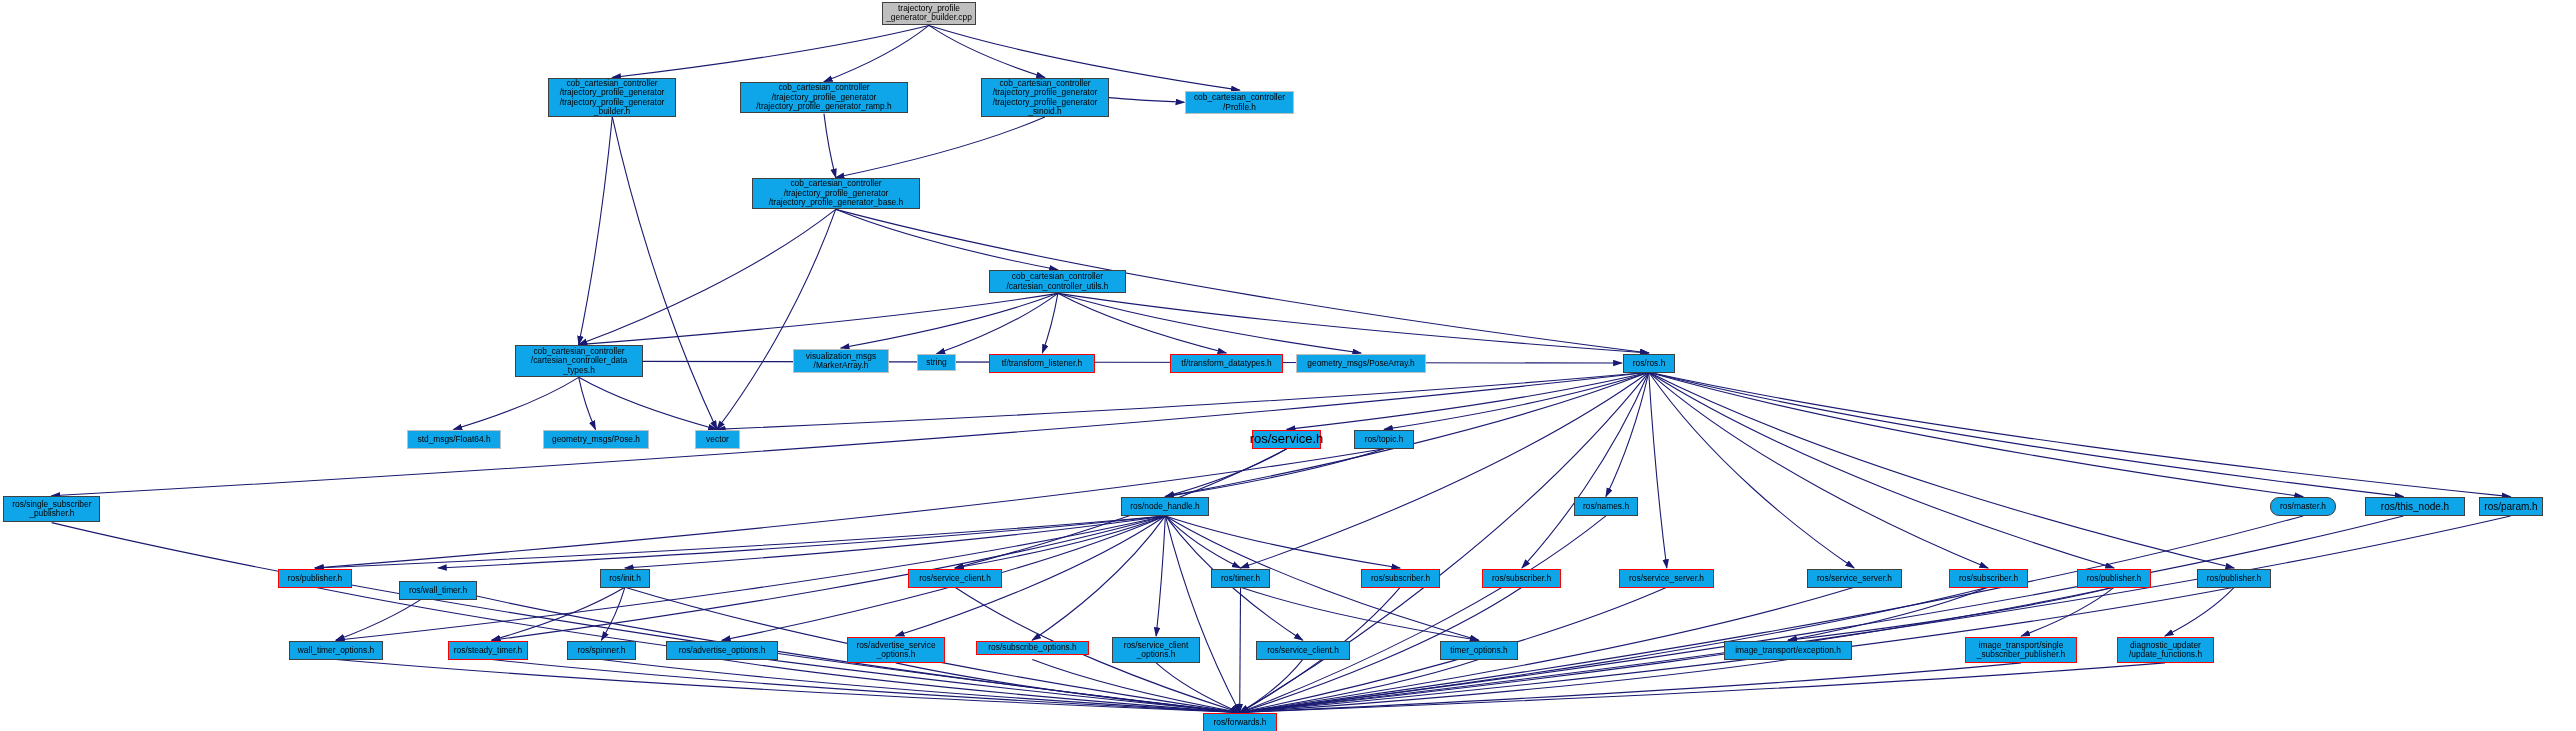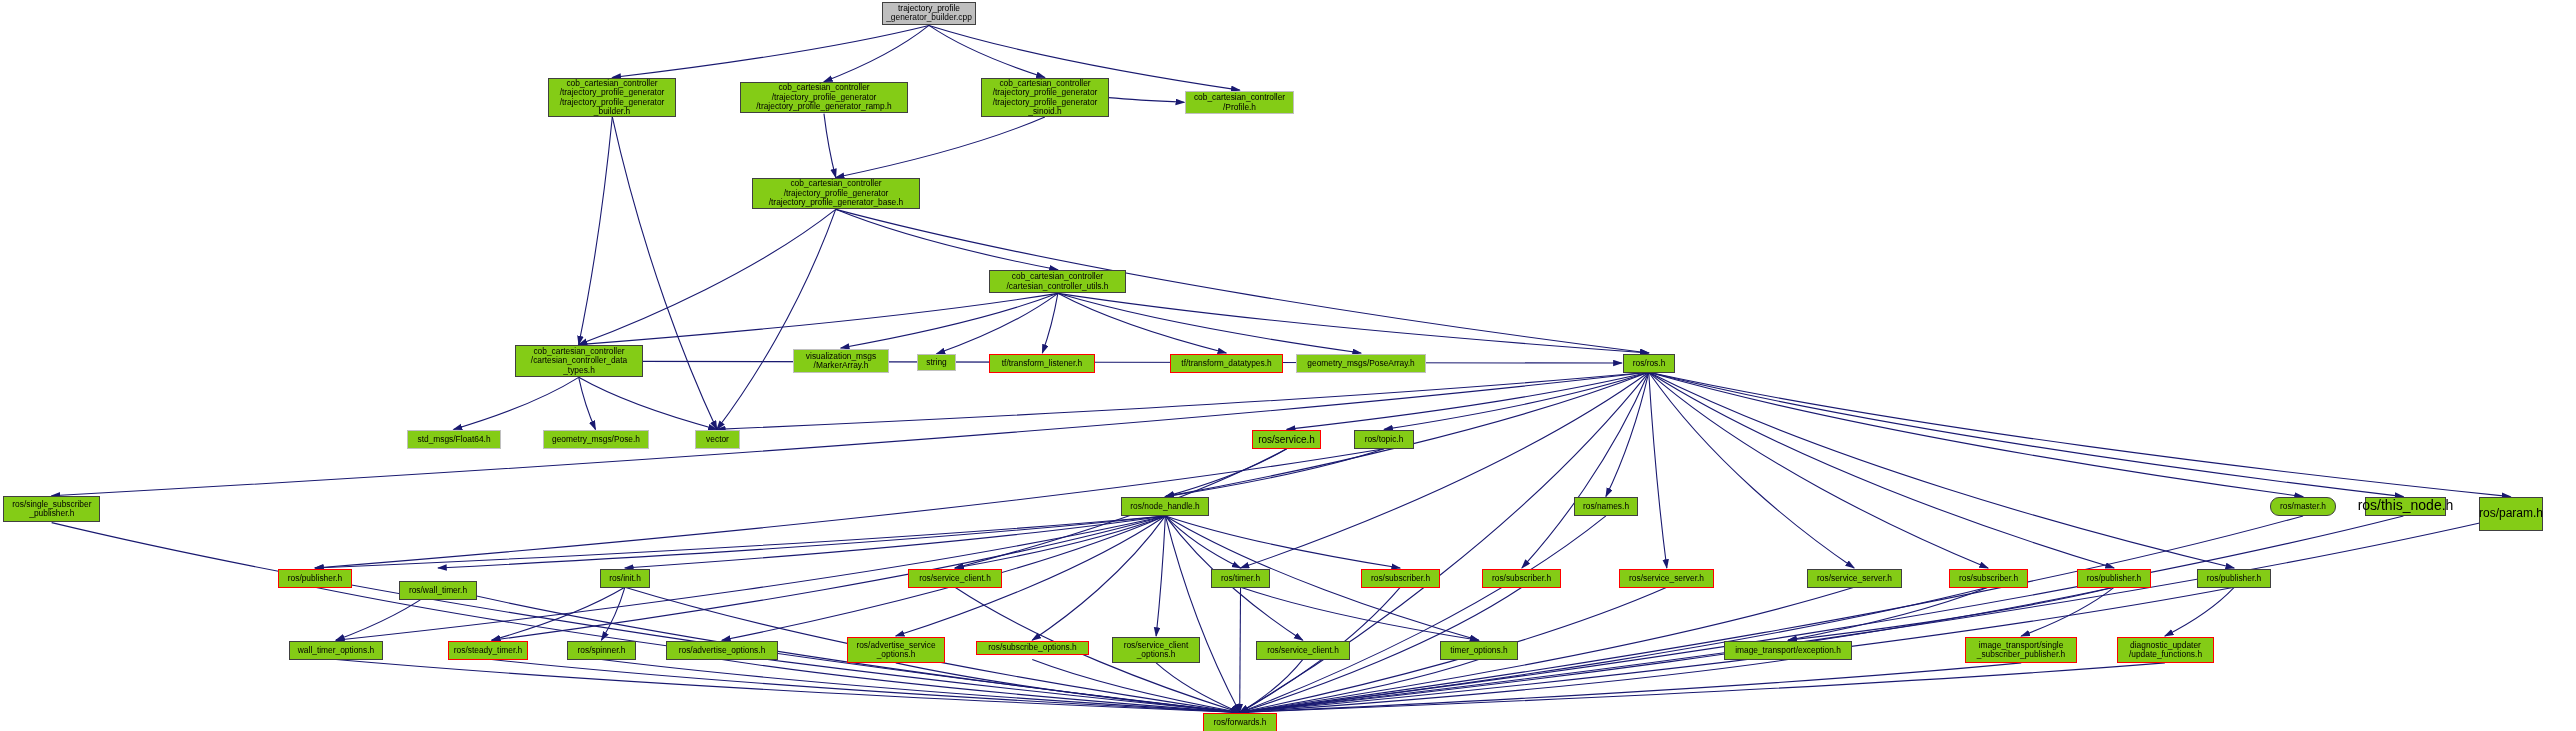--- a/index.html
+++ b/index.html
@@ -13,21 +13,21 @@
     padding-left:34px;
   }
   #edges{position:absolute;left:0;top:0;width:2576px;height:732px;pointer-events:none;}
   .node{
     position:absolute;
     box-sizing:border-box;
     display:flex;
     align-items:center;
     justify-content:center;
     text-align:center;
-    background:#84cc16;
+    background:#0ea5e9;
     border:0.8px solid #404040;
     color:#000000;
     line-height:1.12;
     white-space:pre;
     letter-spacing:0px;
   }
   .node.root{background:#bfbfbf;border:0.8px solid #404040;}
   .node.red{border:0.8px solid #ff0000;}
   .node.gray{border:0.8px solid #c0c0c0;}
   .node .lbl{display:block;padding:0 2.5px;}
@@ -169,29 +169,29 @@
       <div class="node gray" style="left: 793px; top: 349px; width: 96px; height: 24px; font-size: 8.4px;"><span class="lbl">visualization_msgs
 /MarkerArray.h</span></div>
       <div class="node gray" style="left: 917px; top: 354px; width: 39px; height: 17px; font-size: 8.4px;"><span class="lbl">string</span></div>
       <div class="node red" style="left: 989px; top: 354px; width: 106px; height: 18.5px; font-size: 8.4px; text-align: right;"><span class="lbl">tf/transform_listener.h</span></div>
       <div class="node red" style="left: 1170px; top: 354px; width: 113px; height: 18.5px; font-size: 8.4px;"><span class="lbl">tf/transform_datatypes.h</span></div>
       <div class="node gray" style="left: 1296px; top: 354px; width: 130px; height: 18.5px; font-size: 8.4px;"><span class="lbl">geometry_msgs/PoseArray.h</span></div>
       <div class="node " style="left: 1623px; top: 354px; width: 52px; height: 18.5px; font-size: 8.4px;"><span class="lbl">ros/ros.h</span></div>
       <div class="node gray" style="left: 407px; top: 430px; width: 94px; height: 18.5px; font-size: 8.4px;"><span class="lbl">std_msgs/Float64.h</span></div>
       <div class="node gray" style="left: 543px; top: 430px; width: 106px; height: 18.5px; font-size: 8.4px;"><span class="lbl">geometry_msgs/Pose.h</span></div>
       <div class="node gray" style="left: 695px; top: 430px; width: 45px; height: 18.5px; font-size: 8.4px;"><span class="lbl">vector</span></div>
-      <div class="node red" style="left: 1252px; top: 430px; width: 69px; height: 18.5px; font-size: 10px;"><span class="lbl">ros/service.h</span></div>
+      <div class="node red" style="left: 1252px; top: 430px; width: 69px; height: 18.5px; font-size: 13px;"><span class="lbl">ros/service.h</span></div>
       <div class="node " style="left: 1354px; top: 430px; width: 60px; height: 18.5px; font-size: 8.4px;"><span class="lbl">ros/topic.h</span></div>
       <div class="node " style="left: 3.4px; top: 496px; width: 97px; height: 26px; font-size: 8.4px;"><span class="lbl">ros/single_subscriber
 _publisher.h</span></div>
       <div class="node " style="left: 1121px; top: 497px; width: 88px; height: 18.5px; font-size: 8.4px;"><span class="lbl">ros/node_handle.h</span></div>
       <div class="node " style="left: 1574px; top: 497px; width: 64px; height: 18.5px; font-size: 8.4px;"><span class="lbl">ros/names.h</span></div>
       <div class="node " style="left: 2270px; top: 497px; width: 66px; height: 18.5px; font-size: 8.4px; border-radius: 9px;"><span class="lbl">ros/master.h</span></div>
-      <div class="node " style="left: 2365px; top: 497px; width: 81px; height: 18.5px; font-size: 14px;"><span class="lbl">ros/this_node.h</span></div>
-      <div class="node " style="left: 2479px; top: 497px; width: 64px; height: 34px; font-size: 12px;"><span class="lbl">ros/param.h</span></div>
+      <div class="node " style="left: 2365px; top: 497px; width: 100px; height: 18.5px; font-size: 10px;"><span class="lbl">ros/this_node.h</span></div>
+      <div class="node " style="left: 2479px; top: 497px; width: 64px; height: 19px; font-size: 10px;"><span class="lbl">ros/param.h</span></div>
       <div class="node red" style="left: 278px; top: 569px; width: 74px; height: 18.5px; font-size: 8.4px;"><span class="lbl">ros/publisher.h</span></div>
       <div class="node " style="left: 399px; top: 569px; width: 78px; height: 18.5px; font-size: 8.4px; margin-top: 12px;"><span class="lbl">ros/wall_timer.h</span></div>
       <div class="node " style="left: 600px; top: 569px; width: 50px; height: 18.5px; font-size: 8.4px;"><span class="lbl">ros/init.h</span></div>
       <div class="node red" style="left: 908px; top: 569px; width: 94px; height: 18.5px; font-size: 8.4px;"><span class="lbl">ros/service_client.h</span></div>
       <div class="node " style="left: 1211px; top: 569px; width: 59px; height: 18.5px; font-size: 8.4px;"><span class="lbl">ros/timer.h</span></div>
       <div class="node red" style="left: 1361px; top: 569px; width: 79px; height: 18.5px; font-size: 8.4px;"><span class="lbl">ros/subscriber.h</span></div>
       <div class="node red" style="left: 1482px; top: 569px; width: 79px; height: 18.5px; font-size: 8.4px;"><span class="lbl">ros/subscriber.h</span></div>
       <div class="node red" style="left: 1619px; top: 569px; width: 95px; height: 18.5px; font-size: 8.4px;"><span class="lbl">ros/service_server.h</span></div>
       <div class="node " style="left: 1807px; top: 569px; width: 95px; height: 18.5px; font-size: 8.4px;"><span class="lbl">ros/service_server.h</span></div>
       <div class="node red" style="left: 1949px; top: 569px; width: 79px; height: 18.5px; font-size: 8.4px;"><span class="lbl">ros/subscriber.h</span></div>

